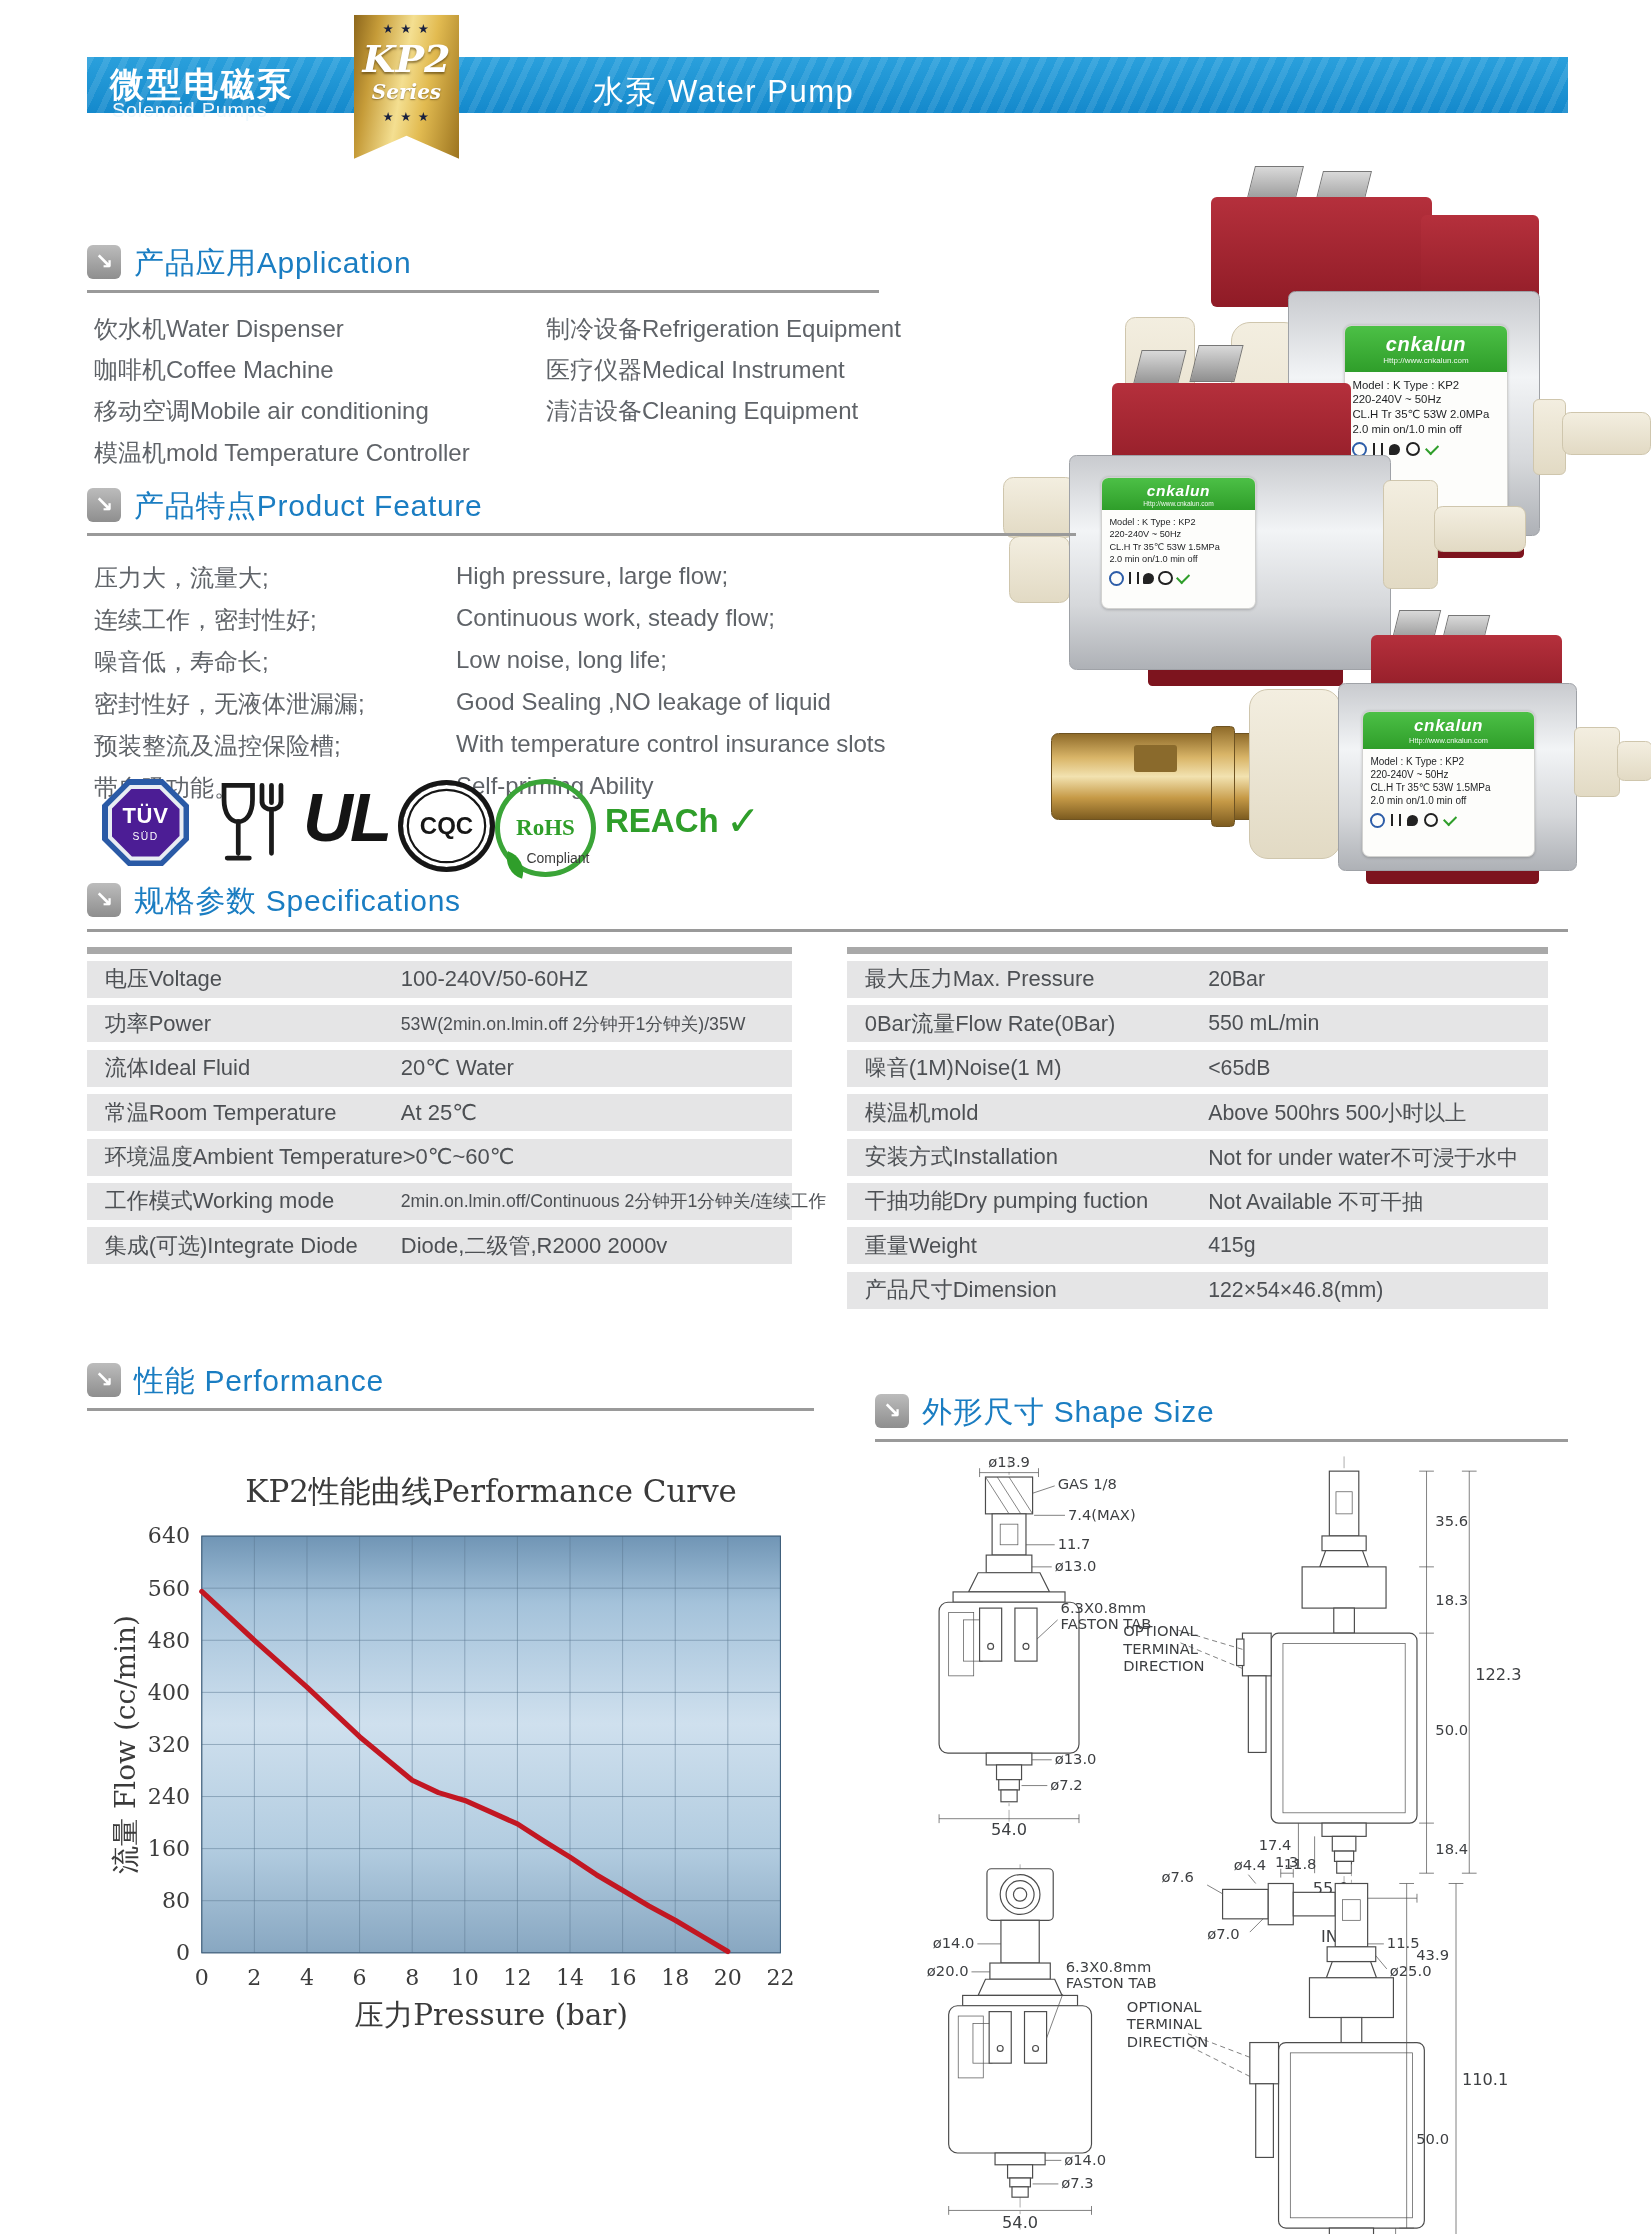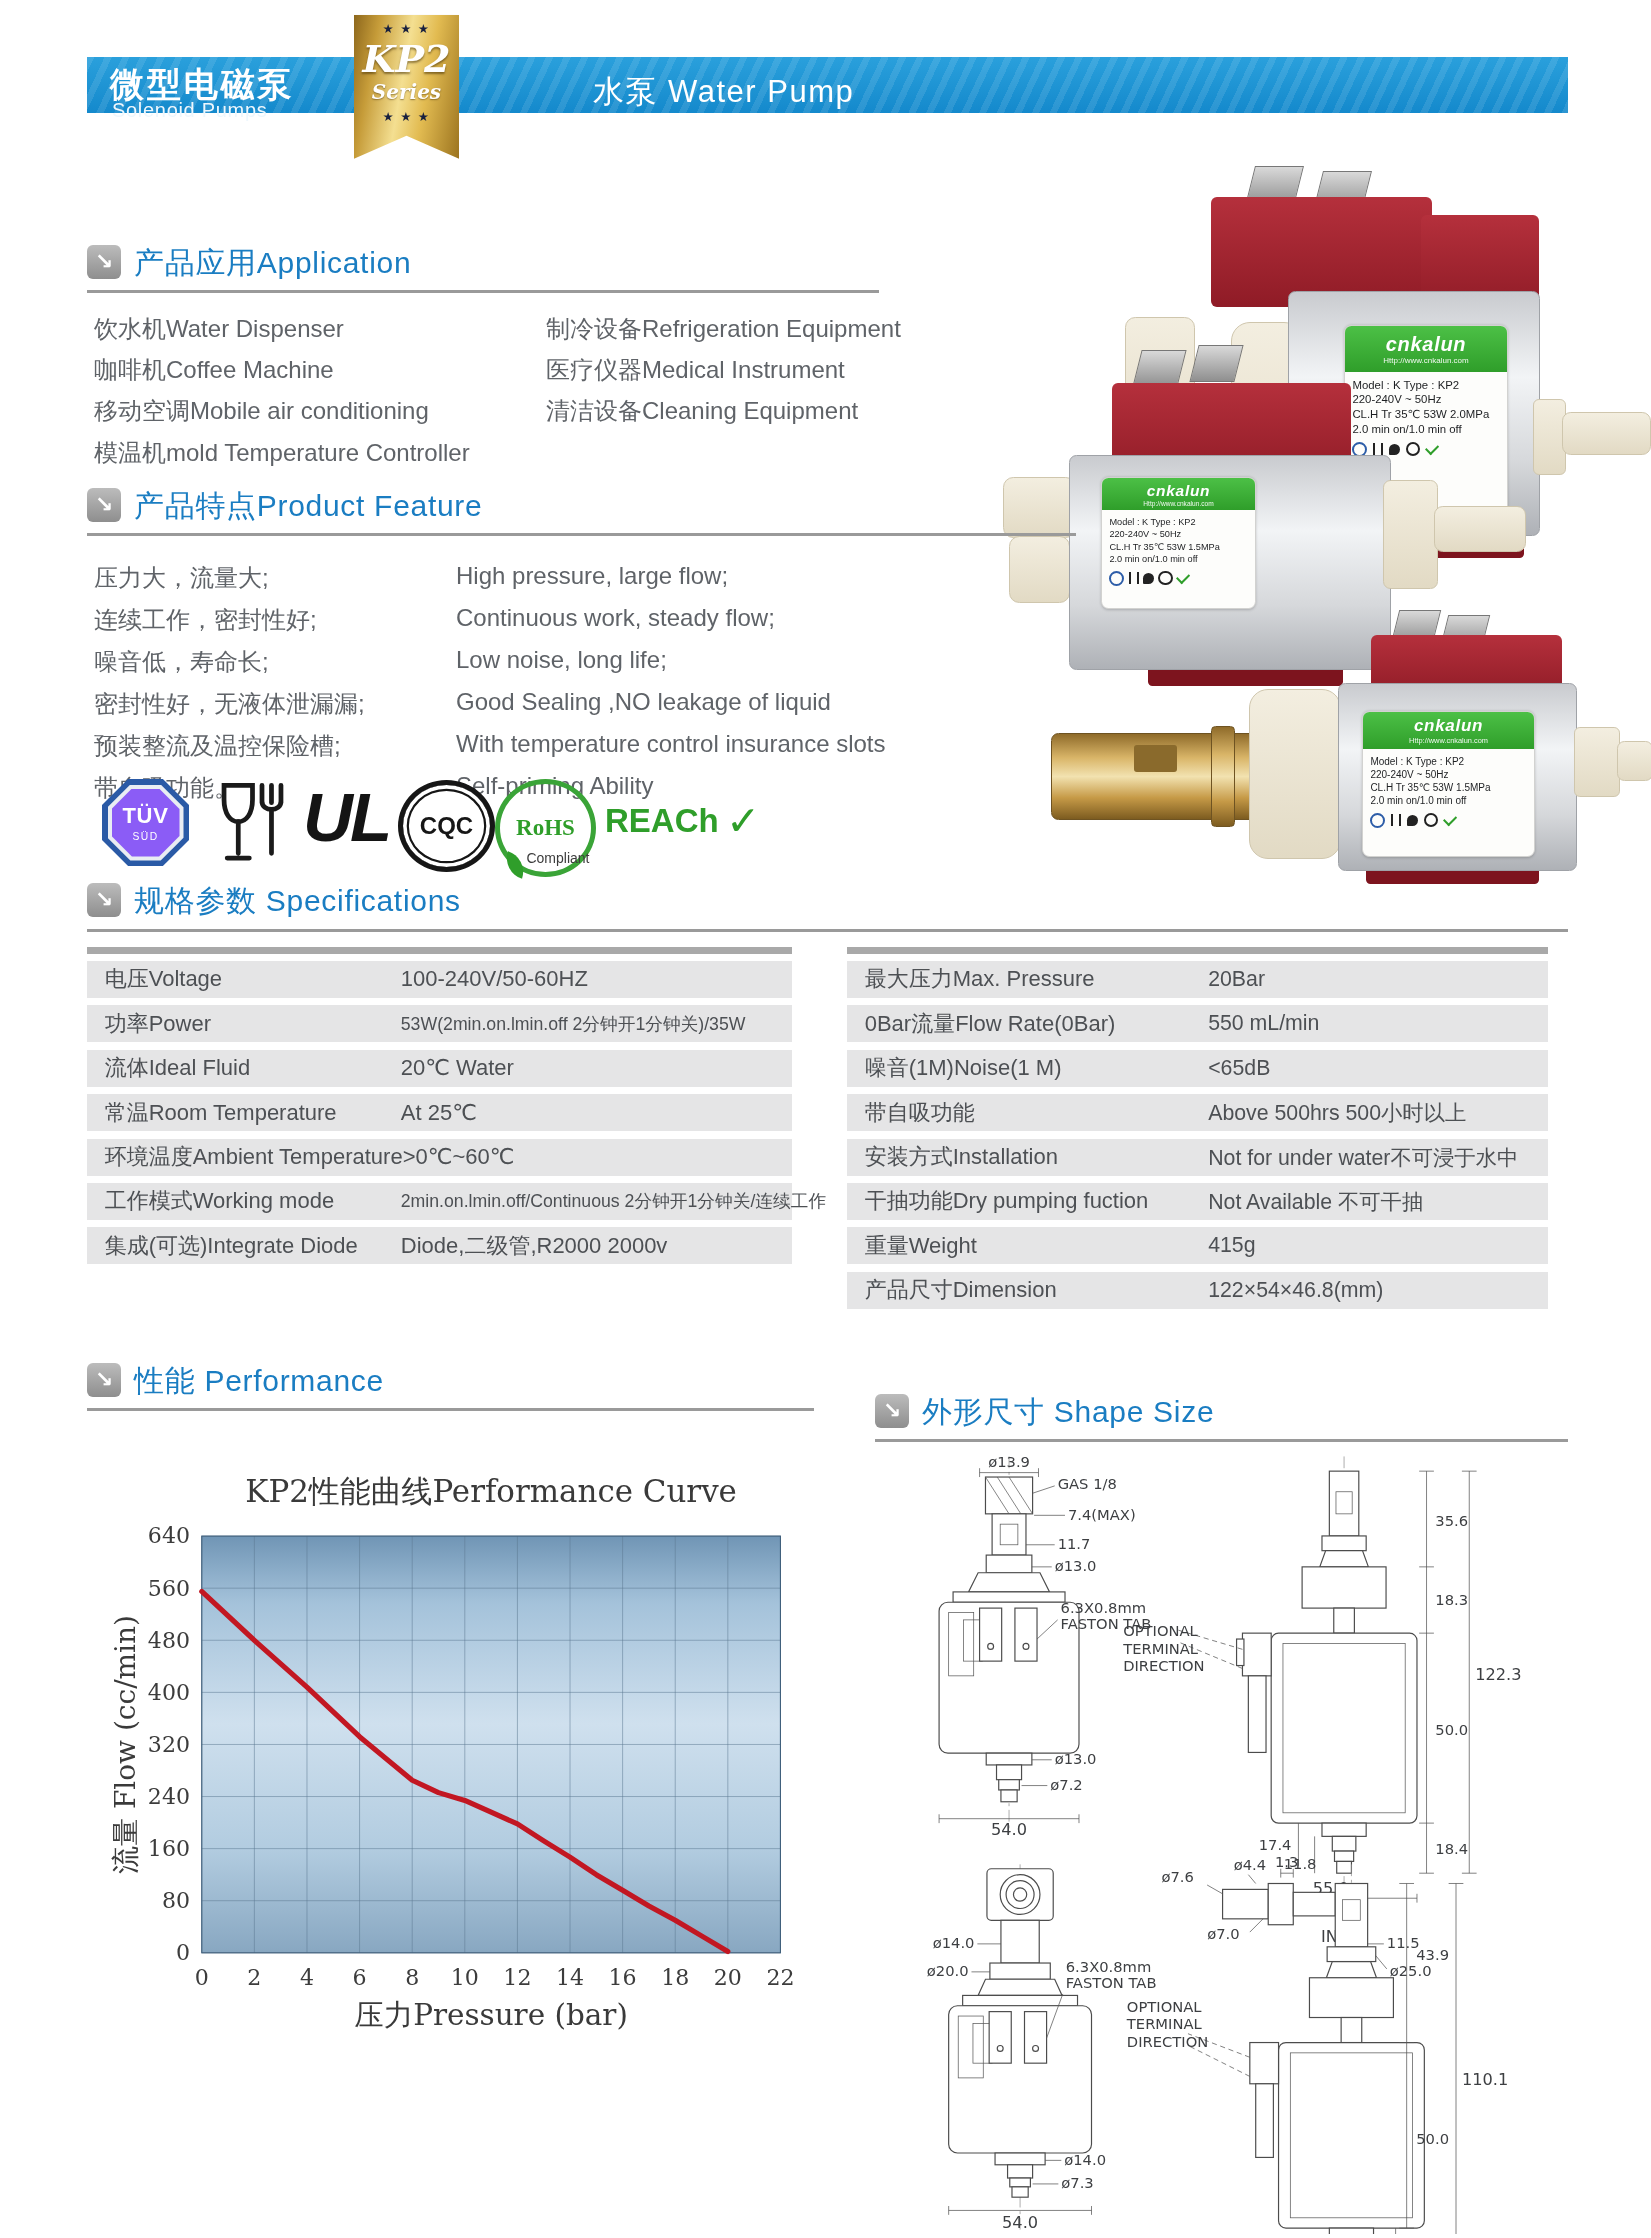--- a/index.html
+++ b/index.html
@@ -36,21 +36,21 @@
   .sec-title{font-size:30px;color:#1a7dc2;font-weight:500;letter-spacing:0.7px;white-space:nowrap;}
   .rule{height:2.9px;background:#9a9a9a;}
 
   
   .li-item{font-size:24px;color:#5f6368;white-space:nowrap;}
 
   
   .oct{clip-path:polygon(30% 0,70% 0,100% 30%,100% 70%,70% 100%,30% 100%,0 70%,0 30%);}
   .cert-tuv{width:87px;height:87px;background:#2a5aa6;display:grid;place-items:center;}
   .tuv-mid{width:76px;height:76px;background:#e9edf3;display:grid;place-items:center;}
-  .tuv-core{width:68px;height:68px;background:#8b5cf6;display:flex;flex-direction:column;
+  .tuv-core{width:68px;height:68px;background:#4c1d95;display:flex;flex-direction:column;
     align-items:center;justify-content:center;color:#fff;}
   .tuv-txt{font-size:22px;font-weight:700;letter-spacing:0.7px;}
   .tuv-sub{font-size:10.3px;margin-top:1.5px;letter-spacing:1.5px;}
   .cert-ul{font-weight:900;font-size:69px;color:#141414;font-style:italic;letter-spacing:-2.9px;line-height:81px;}
   .cert-cqc{width:87px;height:82px;border:5.9px solid #161616;border-radius:50%;
     box-shadow:inset 0 0 0 3.7px #fff,inset 0 0 0 5.9px #161616;display:grid;place-items:center;}
   .cqc-txt{font-size:24px;font-weight:800;color:#161616;letter-spacing:0px;}
   .cert-rohs{width:91px;height:88px;border:5.9px solid #3aa437;border-radius:50%;position:relative;
     display:grid;place-items:center;}
   .rohs-txt{font-size:23px;font-weight:700;color:#2f9e2a;font-family:"Liberation Serif","DejaVu Serif",serif;}
@@ -322,21 +322,21 @@
     </div>
   <div class="spec-row">
       <span class="sl">0Bar流量Flow Rate(0Bar)</span>
       <span class="sv">550 mL/min</span>
     </div>
   <div class="spec-row">
       <span class="sl">噪音(1M)Noise(1 M)</span>
       <span class="sv">&lt;65dB</span>
     </div>
   <div class="spec-row">
-      <span class="sl">带自吸功能</span>
+      <span class="sl">模温机mold</span>
       <span class="sv">Above 500hrs 500小时以上</span>
     </div>
   <div class="spec-row">
       <span class="sl">安装方式Installation</span>
       <span class="sv">Not for under water不可浸于水中</span>
     </div>
   <div class="spec-row">
       <span class="sl">干抽功能Dry pumping fuction</span>
       <span class="sv">Not Available 不可干抽</span>
     </div>

